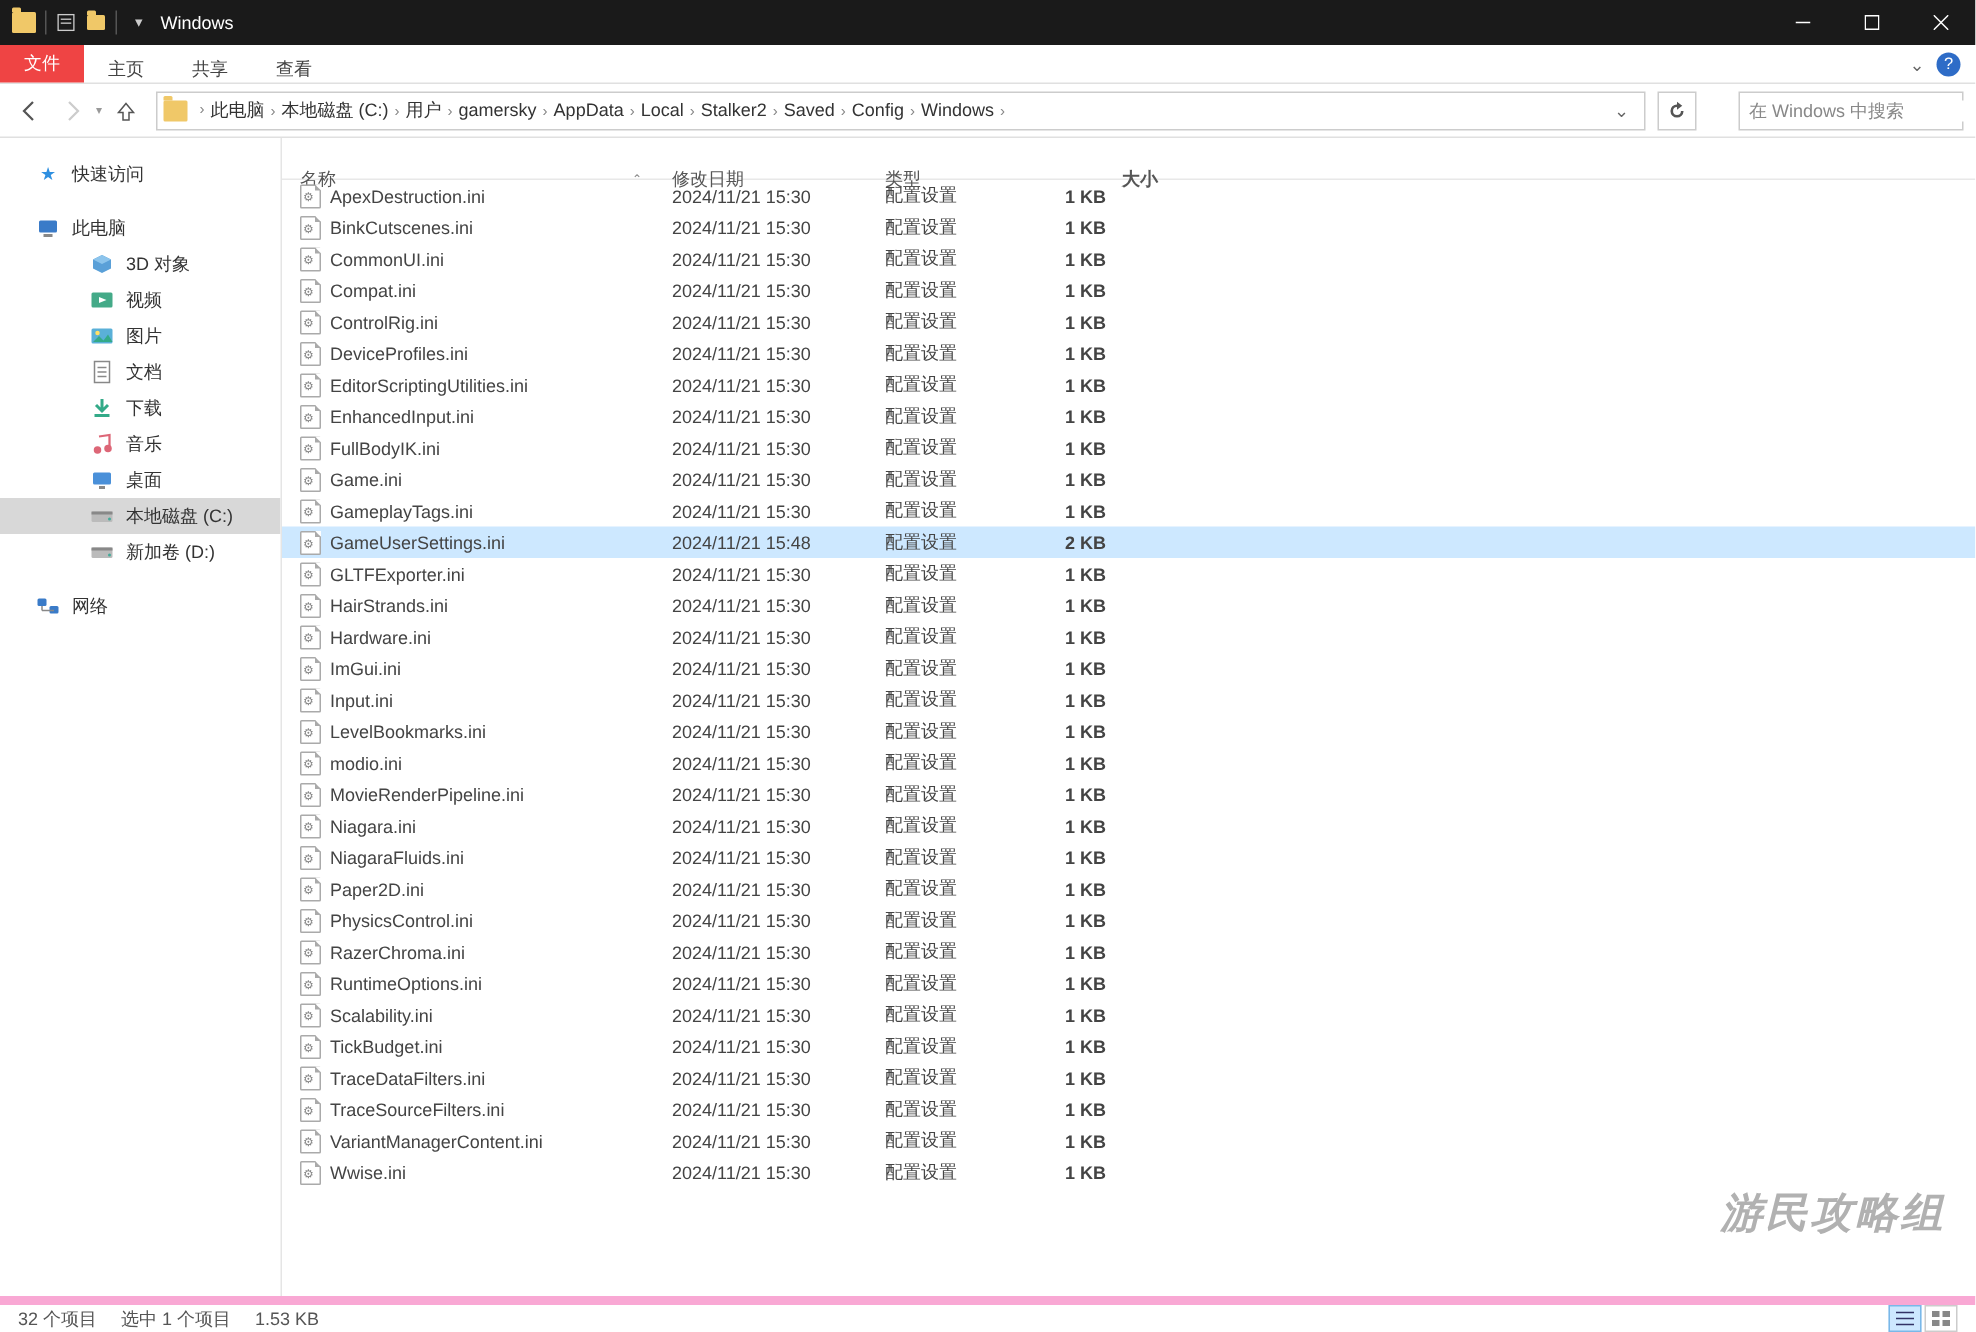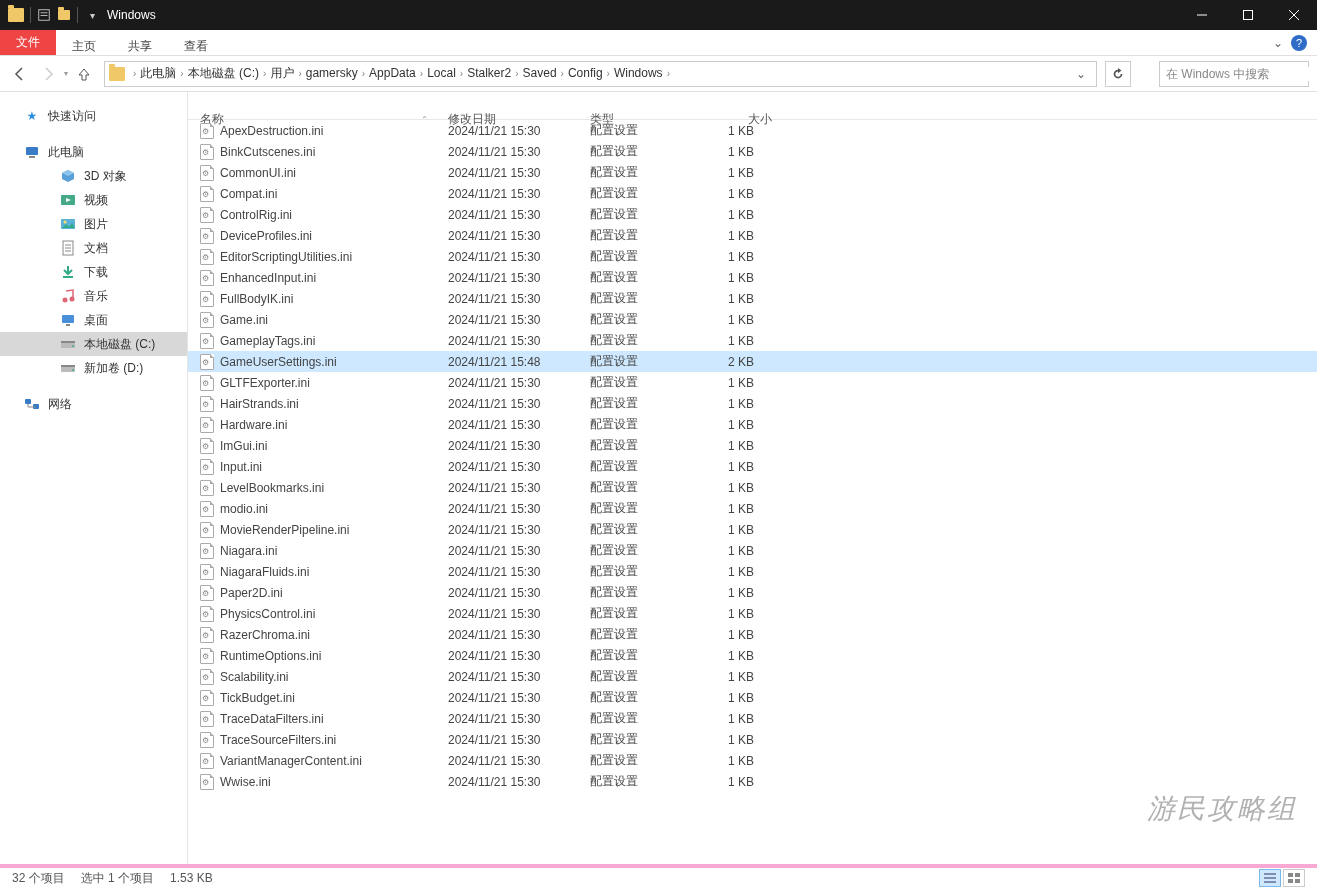--- a/index.html
+++ b/index.html
@@ -53,38 +53,38 @@
 .sb-ico { width: 16px; height: 16px; display: flex; align-items: center; justify-content: center; flex-shrink: 0; }
 
 
 .filelist { flex: 1; overflow-y: auto; position: relative; }
 .fl-header { display: flex; height: 28px; align-items: center; border-bottom: 1px solid #e8e8e8; color: #555; padding-left: 12px; position: sticky; top: 0; background: #fff; }
 .fl-header .col { display: flex; align-items: center; margin-top: 27px; }
 .fl-header .sort-ind { font-size: 8px; color: #888; margin-left: auto; margin-right: 20px; }
 .col.name { width: 248px; }
 .col.date { width: 142px; }
 .col.type { width: 120px; }
-.col.size { width: 70px; text-align: center; justify-content: flex-end; padding-right: 8px; }
+.col.size { width: 70px; text-align: left; justify-content: flex-end; padding-right: 8px; font-weight: bold; }
 .fl-row { display: flex; height: 21px; align-items: center; padding-left: 12px; color: #444; }
 .fl-row.selected { background: #cde8ff; }
 .fl-row .name { display: flex; align-items: center; gap: 6px; }
 .file-ico { width: 14px; height: 16px; background: #fff; border: 1px solid #aaa; border-radius: 1px; position: relative; flex-shrink: 0; }
 .file-ico::before { content: ""; position: absolute; right: -1px; top: -1px; width: 0; height: 0; border-left: 4px solid transparent; border-top: 4px solid #fff; }
 .file-ico::after { content: ""; position: absolute; right: -1px; top: -1px; width: 0; height: 0; border-left: 4px solid #aaa; border-top: 4px solid transparent; }
 .file-ico .gear { position: absolute; font-size: 8px; color: #888; left: 1px; top: 3px; }
 
 
-.statusbar { height: 24px; border-top: 4px solid #f9a8d4; display: flex; align-items: center; padding: 0 12px; gap: 16px; color: #555; }
+.statusbar { height: 24px; border-top: 6px solid #f9a8d4; display: flex; align-items: center; padding: 0 12px; gap: 16px; color: #555; }
 .statusbar .spacer { flex: 1; }
 .view-toggle { display: flex; gap: 2px; }
 .vt-btn { width: 22px; height: 18px; border: 1px solid #ccc; display: flex; align-items: center; justify-content: center; }
 .vt-btn.active { background: #cde8ff; border-color: #7ab8e8; }
 
 
-.watermark { position: absolute; right: 20px; bottom: 36px; font-size: 28px; font-weight: normal; color: #888; font-style: italic; opacity: 0.65; letter-spacing: 2px; pointer-events: none; text-shadow: 1px 1px 0 #fff; }
+.watermark { position: absolute; right: 20px; bottom: 36px; font-size: 28px; font-weight: bold; color: #888; font-style: italic; opacity: 0.65; letter-spacing: 2px; pointer-events: none; text-shadow: 1px 1px 0 #fff; }
 </style>
 </head>
 <body>
 
 <div class="titlebar">
   <div class="titlebar-icons">
     <div class="tb-folder"></div>
     <div class="tb-sep"></div>
     <div class="tb-qat">
         <svg viewBox="0 0 16 16" fill="currentColor">

